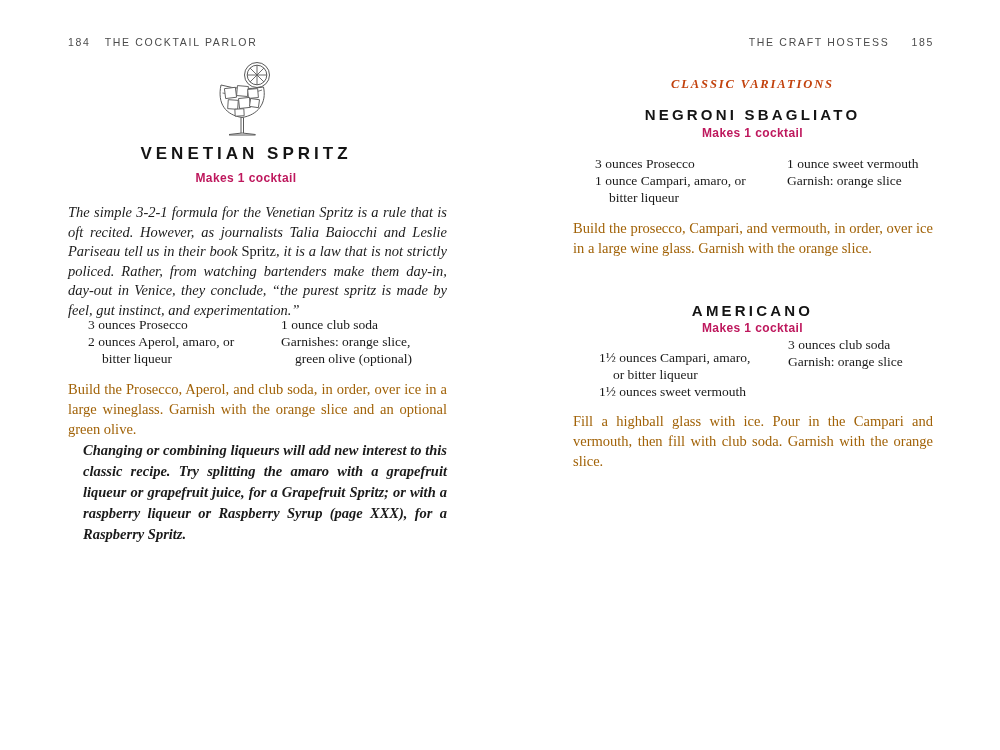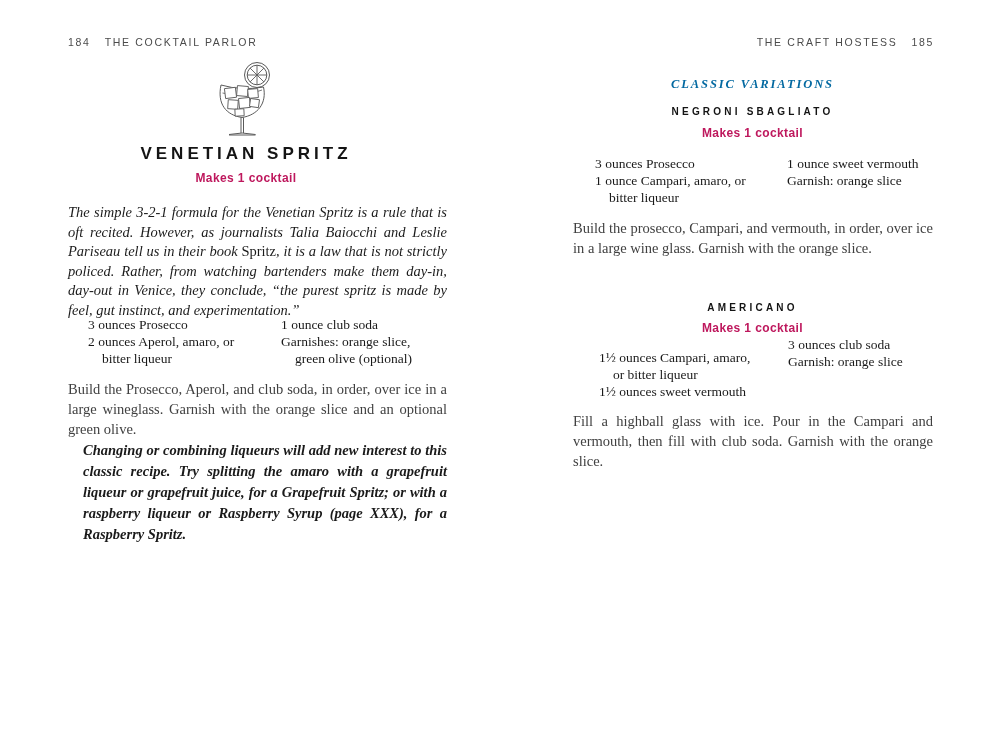--- a/index.html
+++ b/index.html
@@ -10,21 +10,21 @@
   }
   
   .runhead {
     position:absolute; top:36px;
     font-family:"Liberation Sans", sans-serif; font-size:10.5px;
     letter-spacing:1.7px; color:#4b4b4b; white-space:nowrap;
   }
   .runhead-left { left:68px; }
   .runhead-right { right:66px; }
   .runhead .pgnum-l { margin-right:14px; }
-  .runhead .pgnum-r { margin-left:14px; }
+  .runhead .pgnum-r { margin-left:22px; }
 
   
   .glass-wrap { position:absolute; top:60px; left:211px; width:68px; height:80px; }
   .glass-wrap svg { width:100%; height:100%; }
 
   
   .lp-center { position:absolute; left:58px; width:376px; text-align:center; }
   .lp-title { top:144px; font-family:"Liberation Sans", sans-serif; font-weight:700;
               font-size:17px; letter-spacing:4px; color:#141414; }
   .lp-yield { top:171px; }
@@ -39,42 +39,42 @@
   .lp-intro .roman { font-style:normal; }
 
   .ing-col { position:absolute; white-space:nowrap; }
   .ing-line { font-weight:400; font-size:13.5px; line-height:17px; color:#191919; }
   .ing-line.indent { padding-left:14px; }
   .lp-ing1 { top:316px; left:88px; }
   .lp-ing2 { top:316px; left:281px; }
 
   .method {
     position:absolute; font-size:14.5px; line-height:20px;
-    text-align:justify; color:#404040;
+    text-align:justify; color:#a16207;
   }
   .lp-method { top:379px; left:68px; width:379px; }
 
   .flavor { position:absolute; top:434px; left:67px; width:381px; }
   .fl-headrow { display:flex; align-items:center; gap:8px; }
   .fl-icon { width:12px; height:12px; flex:0 0 auto; display:inline-block; }
   .fl-head {
     font-style:italic; font-size:12.5px; letter-spacing:1.6px; color:#262626;
   }
   .fl-body {
     margin-top:6px; margin-left:16px; width:364px;
     font-style:italic; font-weight:700; font-size:14.5px; line-height:21px;
     text-align:justify; color:#1a1a1a;
   }
 
   
   .rp-center { position:absolute; left:573px; width:359px; text-align:center; }
   .rp-label { top:77px; font-style:italic; font-weight:700; font-size:12.5px;
-              letter-spacing:1.9px; color:#0369a1; }
+              letter-spacing:1.9px; color:#c2410c; }
   .variation-title { font-family:"Liberation Sans", sans-serif; font-weight:700;
-                     font-size:10px; letter-spacing:3.2px; color:#141414; }
+                     font-size:15px; letter-spacing:3.2px; color:#141414; }
   .rp-v1-title { top:106px; }
   .rp-v1-yield { top:126px; }
   .rp-v1-ing1 { top:155px; left:595px; }
   .rp-v1-ing2 { top:155px; left:787px; }
   .rp-v1-method { top:218px; left:573px; width:360px; }
   .rp-v2-title { top:302px; }
   .rp-v2-yield { top:321px; }
   .rp-v2-ing1 { top:349px; left:599px; }
   .rp-v2-ing2 { top:336px; left:788px; }
   .rp-v2-method { top:411px; left:573px; width:360px; }

